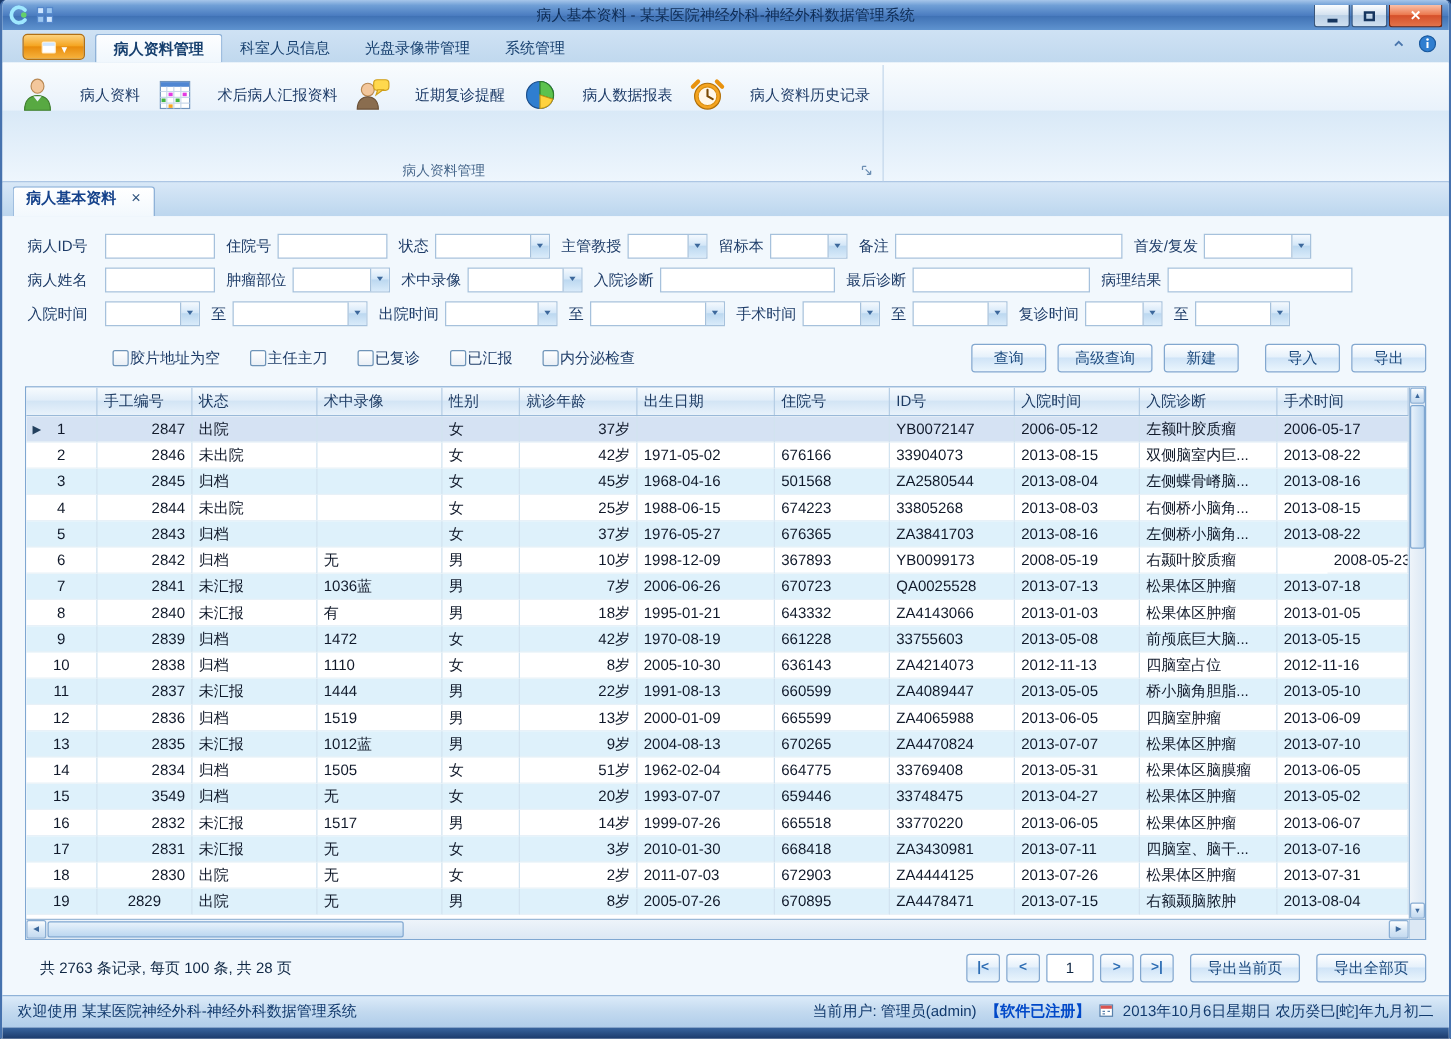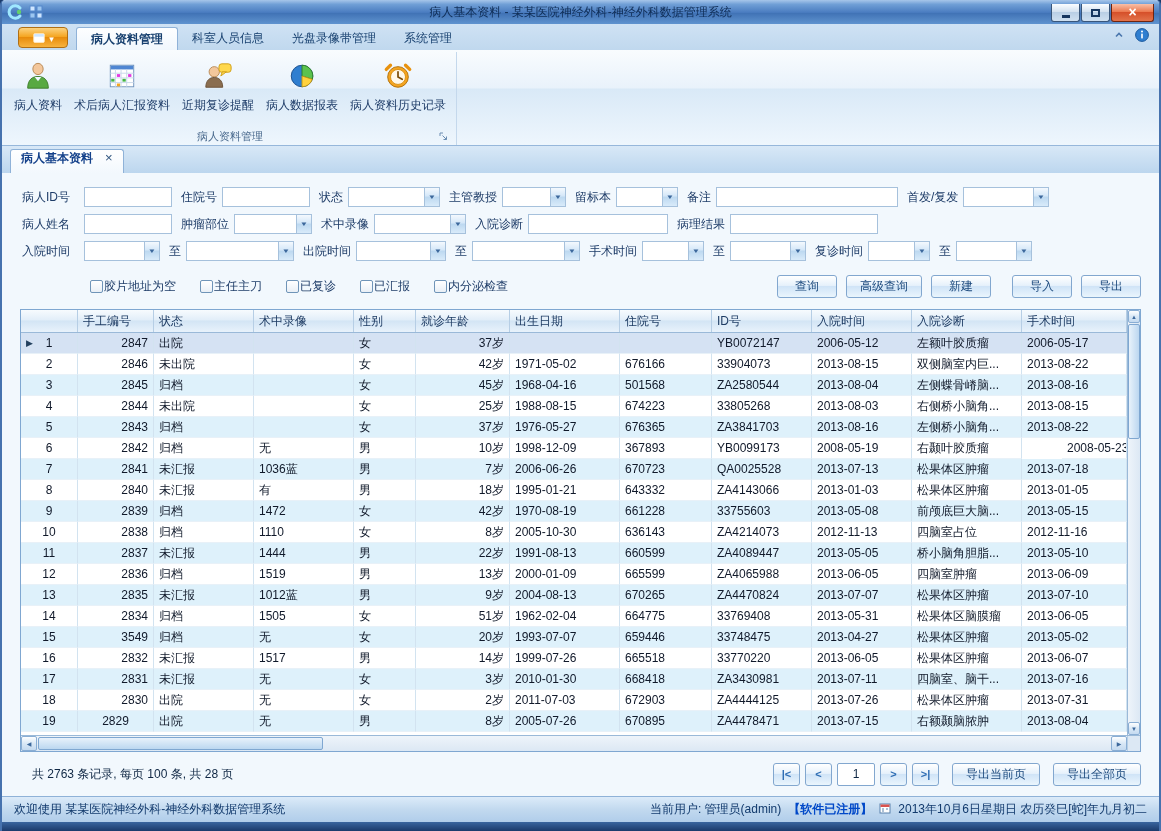--- a/index.html
+++ b/index.html
@@ -21,21 +21,21 @@
 .menu-btn{height:21px;width:50px;margin:0 8px 2px 10px;border-radius:4px;background:linear-gradient(180deg,#fcd27e,#f5a623 45%,#e88c0c 50%,#f7b33e);border:1px solid #b06f14;display:flex;align-items:center;justify-content:center;gap:3px}
 .menu-caret::before{content:"▾";color:#fff;font-size:9px}
 .ribbon-tabs{display:flex;align-items:flex-end}
 .ribbon-tab{height:23px;padding:0 14px;display:flex;align-items:center;color:#17406f;cursor:default;white-space:nowrap}
 .ribbon-tab.active{background:linear-gradient(#fdfeff,#f0f7fd);border:1px solid #8fb2d8;border-bottom:none;border-radius:3px 3px 0 0;font-weight:bold}
 .tabrow-right{margin-left:auto;display:flex;align-items:center;gap:10px;margin-bottom:5px;padding-right:4px}
 
 .ribbon-body{height:96px;flex:0 0 96px;background:linear-gradient(180deg,#f9fcfe 0%,#e9f2fb 40%,#d9e9f7 41%,#eef6fd 100%);border-bottom:1px solid #96b7db;padding:2px 2px 0 6px;display:flex}
 .ribbon-group{display:flex;flex-direction:column;border-right:1px solid #c4d8ec;padding-right:4px;position:relative}
 .ribbon-buttons{flex:1;display:flex;align-items:flex-start;padding-top:3px}
-.ribbon-btn{display:flex;flex-direction:column;align-items:center;gap:5px;padding:5px 6px;border-radius:3px;cursor:default}
+.ribbon-btn{display:flex;flex-direction:row;align-items:center;gap:18px;padding:5px 6px;border-radius:3px;cursor:default}
 .rb-icon{width:32px;height:32px;display:flex;align-items:center;justify-content:center}
 .rb-label{color:#1e3c68;white-space:nowrap}
 .group-caption{height:17px;display:flex;align-items:center;justify-content:center;color:#48688c;font-size:11px;position:relative}
 .launcher{position:absolute;right:3px;bottom:3px;display:flex}
 
 .doctab-row{height:27px;flex:0 0 27px;background:linear-gradient(#d8e8f7,#bcd6ee);display:flex;align-items:flex-end;padding:0 8px}
 .doctab{height:24px;padding:0 10px;background:linear-gradient(#ffffff,#f2f8fd);border:1px solid #8fb2d8;border-bottom:none;border-radius:3px 3px 0 0;display:flex;gap:12px;color:#15428b;font-weight:bold}
 .doctab-close{color:#31557f;font-weight:normal;font-size:13px;cursor:default}
 
 .content{flex:1;display:flex;flex-direction:column;background:#f2f8fd;overflow:hidden}
@@ -295,20 +295,24 @@
           </div>
           <div class="f-item">
             <span class="f-label">术中录像</span>
             <div class="f-ctl select" style="width: 92px;">
               <span class="dd-btn"></span>
             </div>
           </div>
           <div class="f-item">
             <span class="f-label">入院诊断</span>
             <div class="f-ctl" style="width: 140px;"></div>
+          </div>
+          <div class="f-item">
+            <span class="f-label">最后诊断</span>
+            <div class="f-ctl" style="width: 142px;"></div>
           </div>
           <div class="f-item">
             <span class="f-label">病理结果</span>
             <div class="f-ctl" style="width: 148px;"></div>
           </div>
         </div>
       <div class="filter-row">
           <div class="f-item">
             <span class="f-label">入院时间</span>
             <div class="f-ctl select" style="width: 76px;">
@@ -461,21 +465,21 @@
               </div>
               <div class="g-row">
                 <div class="g-cell indicator">
                   <span class="row-num">4</span>
                 </div>
                 <div class="g-cell right" style="width: 76px;">2844</div>
                 <div class="g-cell" style="width: 100px;">未出院</div>
                 <div class="g-cell" style="width: 100px;"></div>
                 <div class="g-cell" style="width: 62px;">女</div>
                 <div class="g-cell right" style="width: 94px;">25岁</div>
-                <div class="g-cell" style="width: 110px;">1988-08-15</div>
+                <div class="g-cell" style="width: 110px;">1988-06-15</div>
                 <div class="g-cell" style="width: 92px;">674223</div>
                 <div class="g-cell" style="width: 100px;">33805268</div>
                 <div class="g-cell" style="width: 100px;">2013-08-03</div>
                 <div class="g-cell" style="width: 110px;">右侧桥小脑角...</div>
                 <div class="g-cell last" style="width: 100px;">2013-08-15</div>
               </div>
               <div class="g-row odd">
                 <div class="g-cell indicator">
                   <span class="row-num">5</span>
                 </div>

